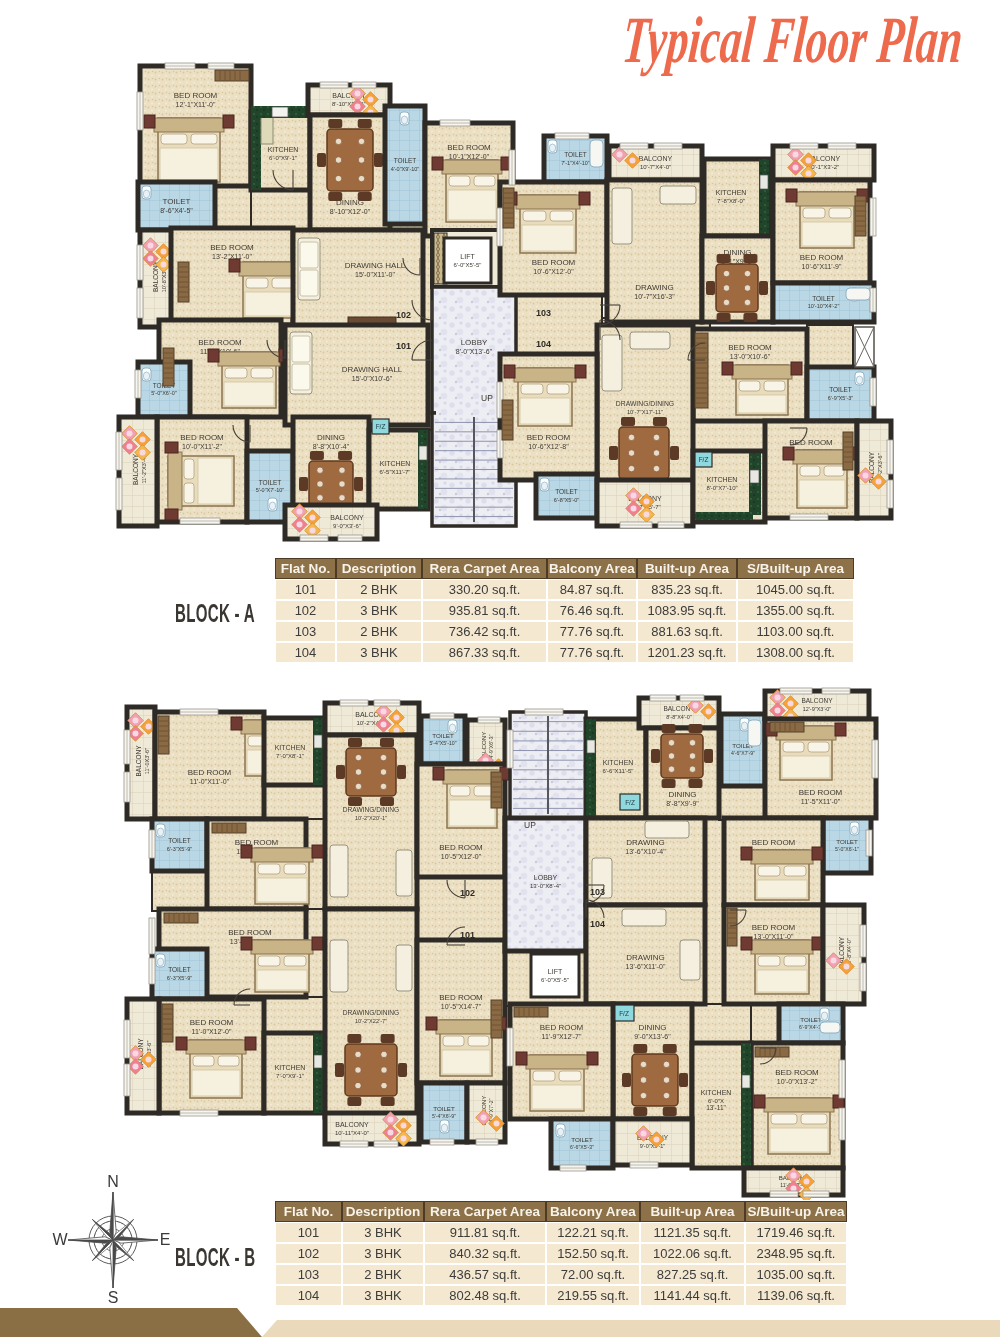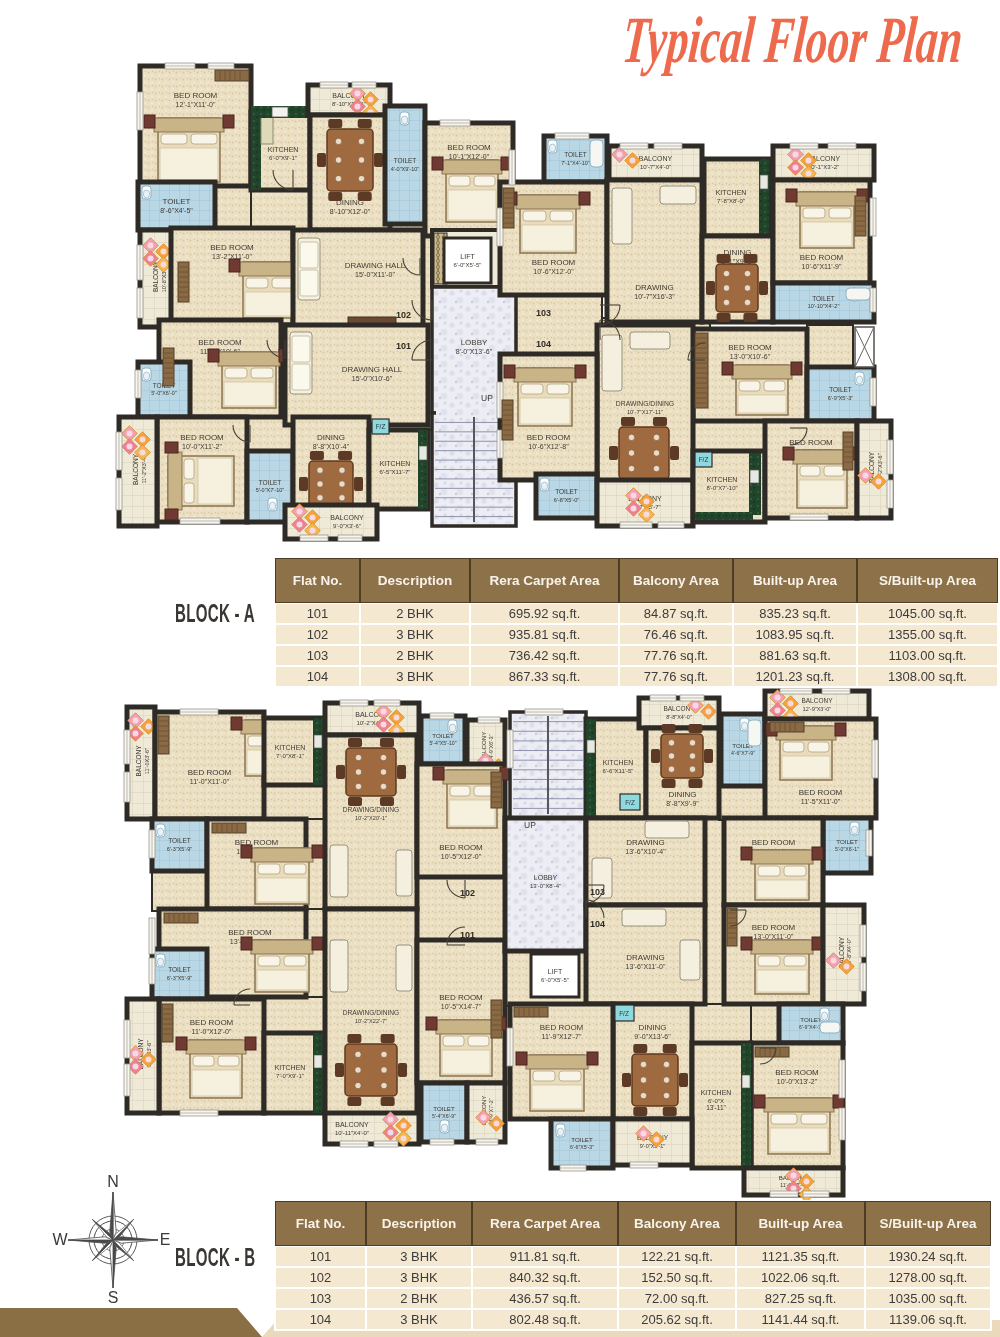--- a/index.html
+++ b/index.html
@@ -1,18 +1,18 @@
 <!DOCTYPE html>
 <html><head><meta charset="utf-8"><style>
 html,body{margin:0;padding:0;background:#ffffff;}
 *{font-family:"Liberation Sans",sans-serif;}
 .page{position:relative;width:1000px;height:1337px;overflow:hidden;background:#fff;}
 .title{position:absolute;left:548px;top:2px;width:440px;text-align:center;white-space:nowrap;font-family:"Liberation Serif",serif;font-style:italic;font-weight:bold;font-size:66px;color:#ee6a4c;transform:skewX(-5deg) scaleX(.66);transform-origin:center;}
 .btable{position:absolute;border-collapse:collapse;font-size:13px;color:#3c3c3c;}
-.btable th{background:#8c7149;color:#f8f3ea;font-weight:bold;font-size:13.5px;padding:12px;outline:1.2px solid #4e3b26;outline-offset:-1px;}
+.btable th{background:#8c7149;color:#f8f3ea;font-weight:bold;font-size:13.5px;padding:0;outline:1.2px solid #4e3b26;outline-offset:-1px;}
 .btable td{background:#f5e8d0;text-align:center;padding:0;}
 .btable th,.btable td{border:2px solid #ffffff;height:19px;}
 .blk{position:absolute;font-size:26px;font-weight:bold;color:#3a3632;transform:scaleX(.58);transform-origin:left;letter-spacing:0.5px;}
 </style></head><body>
 <div class="page">
 
 <div class="title">Typical Floor Plan</div>
 <svg width="1000" height="1337" viewBox="0 0 1000 1337" style="position:absolute;left:0;top:0">
 <defs>
 <pattern id="flr" width="7" height="7" patternUnits="userSpaceOnUse">
@@ -2008,21 +2008,21 @@
           <th style="width:59px">Flat No.</th>
           <th style="width:84px">Description</th>
           <th style="width:123px">Rera Carpet Area</th>
           <th style="width:88px">Balcony Area</th>
           <th style="width:98px">Built-up Area</th>
           <th style="width:115px">S/Built-up Area</th>
         </tr>
 <tr>
           <td>101</td>
           <td>2 BHK</td>
-          <td>695.92 sq.ft.</td>
+          <td>330.20 sq.ft.</td>
           <td>84.87 sq.ft.</td>
           <td>835.23 sq.ft.</td>
           <td>1045.00 sq.ft.</td>
         </tr>
 <tr>
           <td>102</td>
           <td>3 BHK</td>
           <td>935.81 sq.ft.</td>
           <td>76.46 sq.ft.</td>
           <td>1083.95 sq.ft.</td>
@@ -2058,42 +2058,42 @@
           <th style="width:92px">Balcony Area</th>
           <th style="width:103px">Built-up Area</th>
           <th style="width:100px">S/Built-up Area</th>
         </tr>
 <tr>
           <td>101</td>
           <td>3 BHK</td>
           <td>911.81 sq.ft.</td>
           <td>122.21 sq.ft.</td>
           <td>1121.35 sq.ft.</td>
-          <td>1930.24 sq.ft.</td>
+          <td>1719.46 sq.ft.</td>
         </tr>
 <tr>
           <td>102</td>
           <td>3 BHK</td>
           <td>840.32 sq.ft.</td>
           <td>152.50 sq.ft.</td>
           <td>1022.06 sq.ft.</td>
-          <td>1278.00 sq.ft.</td>
+          <td>2348.95 sq.ft.</td>
         </tr>
 <tr>
           <td>103</td>
           <td>2 BHK</td>
           <td>436.57 sq.ft.</td>
           <td>72.00 sq.ft.</td>
           <td>827.25 sq.ft.</td>
           <td>1035.00 sq.ft.</td>
         </tr>
 <tr>
           <td>104</td>
           <td>3 BHK</td>
           <td>802.48 sq.ft.</td>
-          <td>205.62 sq.ft.</td>
+          <td>219.55 sq.ft.</td>
           <td>1141.44 sq.ft.</td>
           <td>1139.06 sq.ft.</td>
         </tr>
 </tbody>
     </table>
 
 <div class="blk" style="left:175px;top:1242px">BLOCK - B</div>
 </div>
 </body></html>

